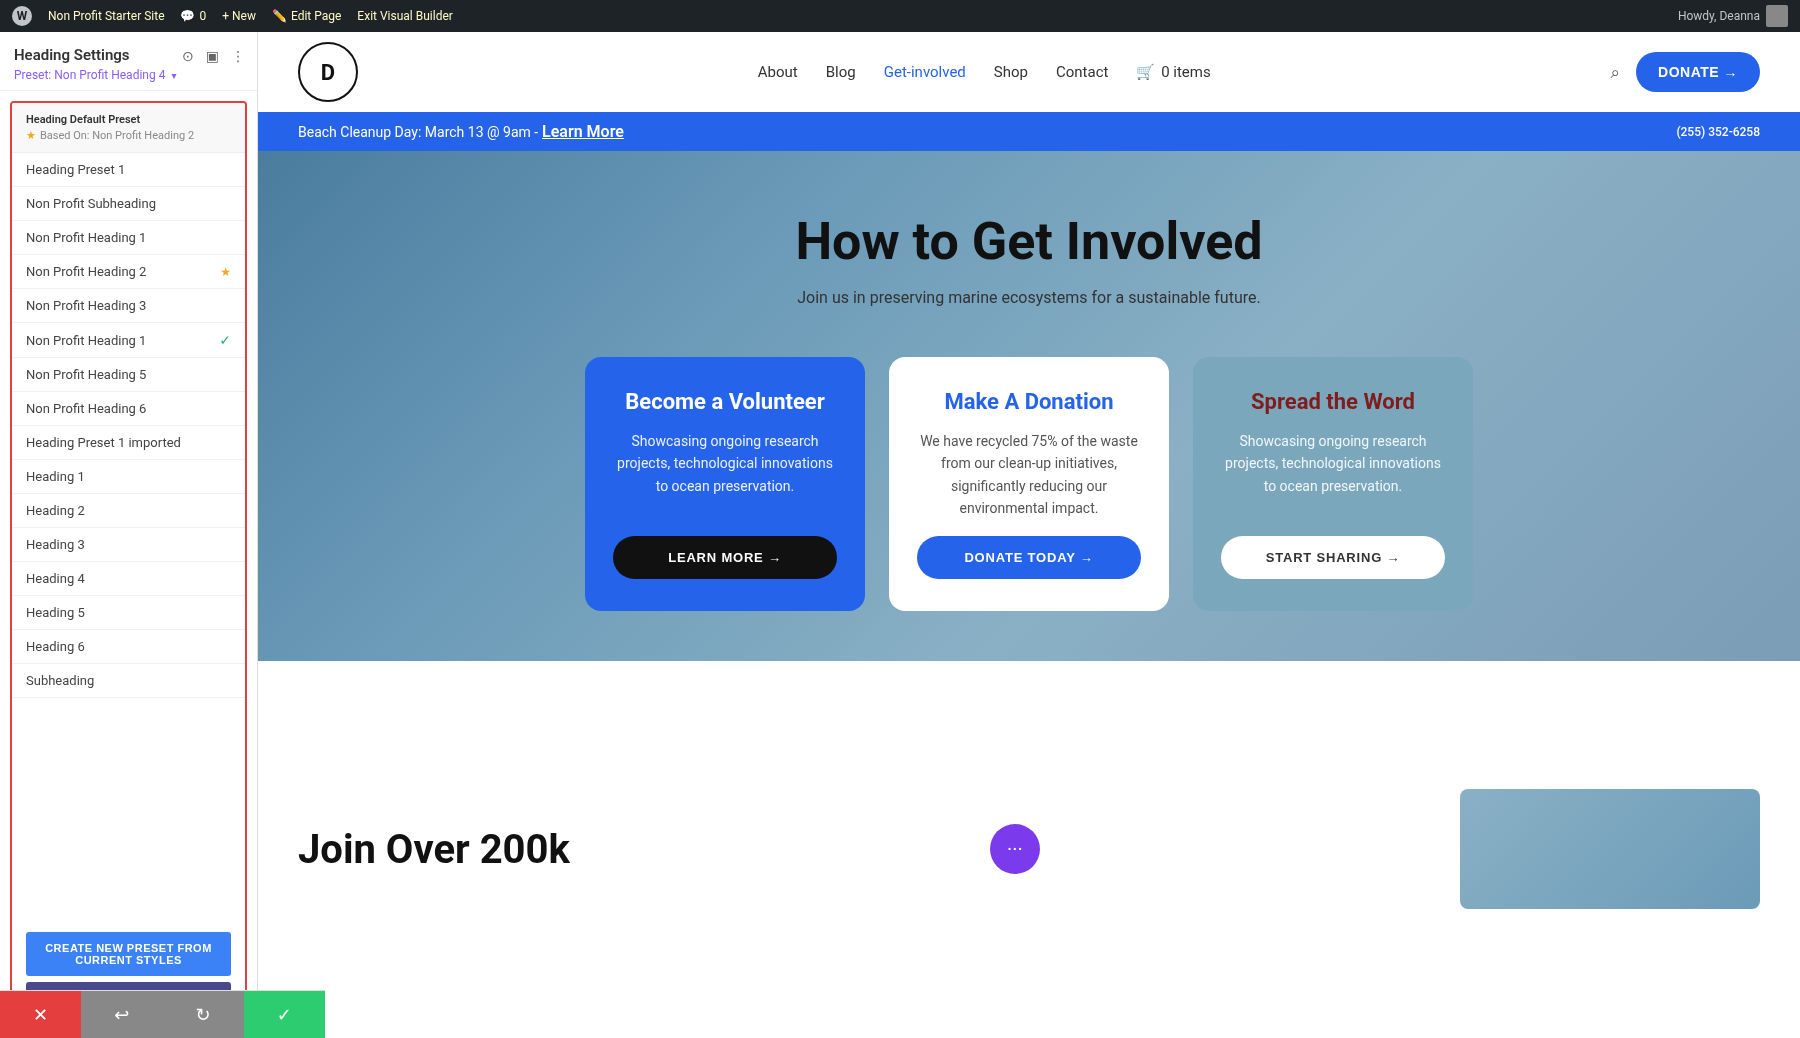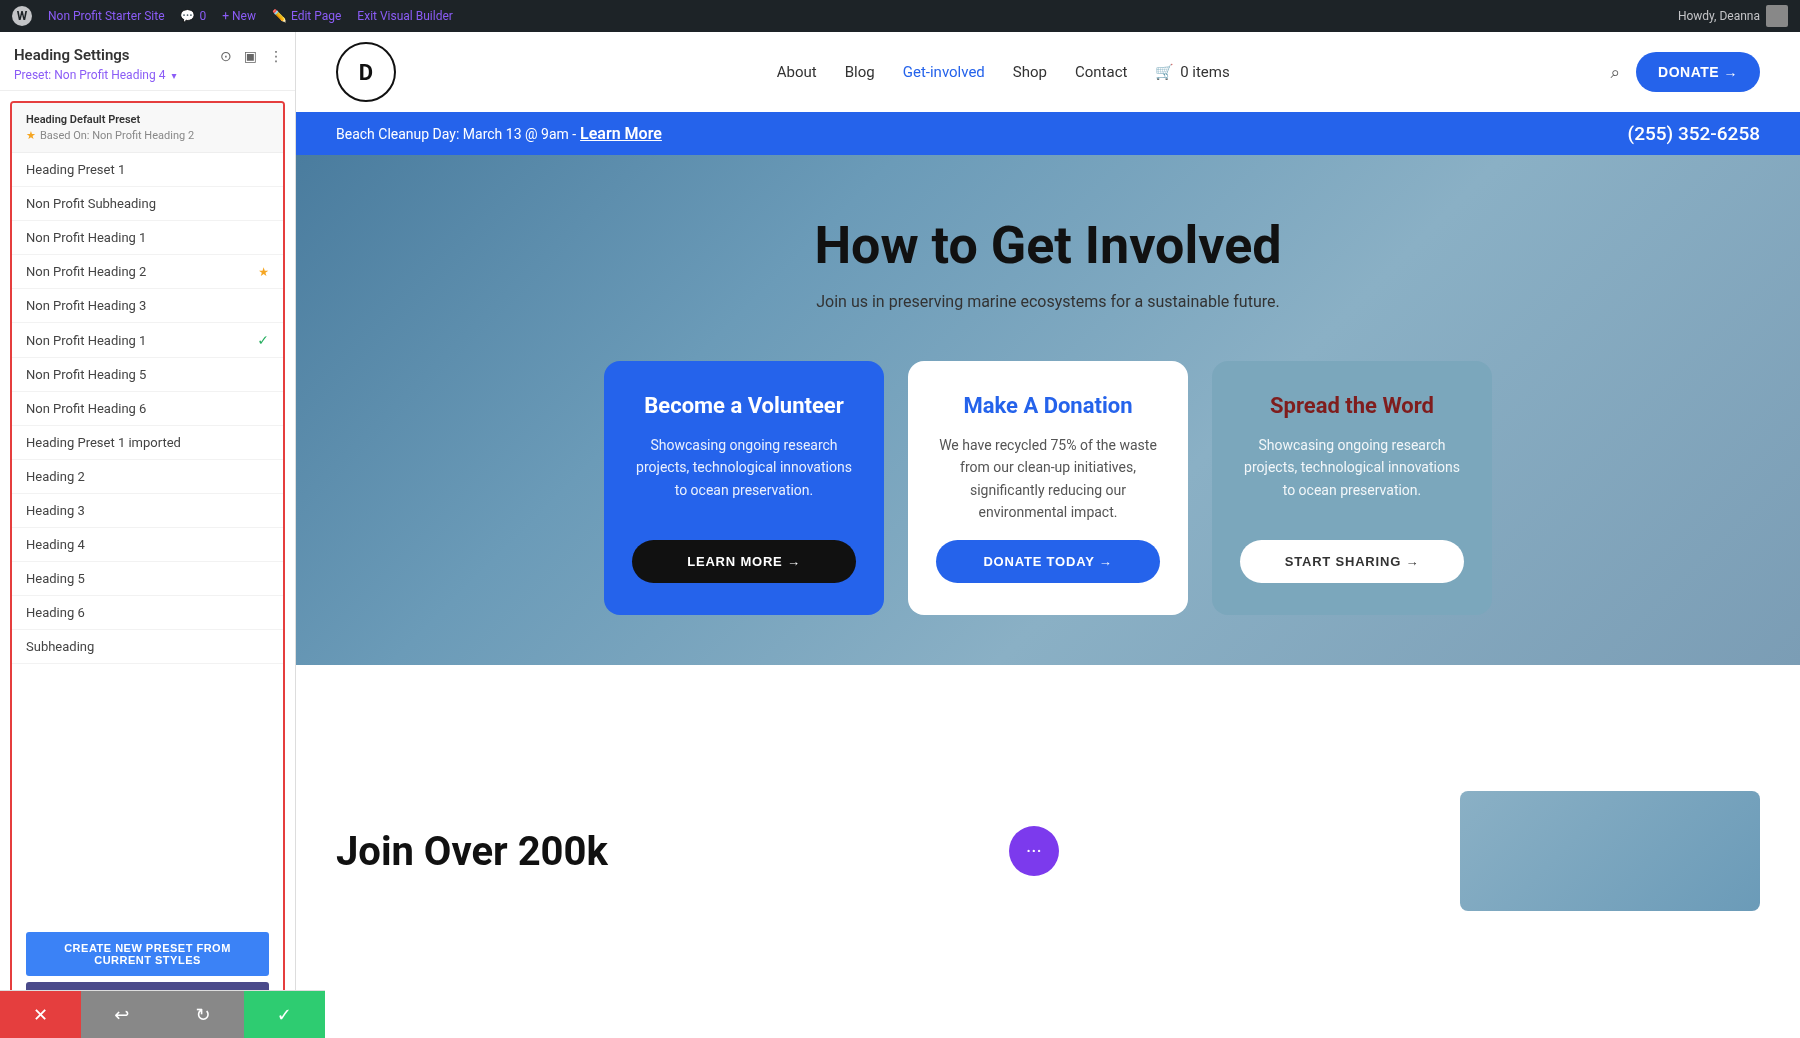--- a/index.html
+++ b/index.html
@@ -13,21 +13,21 @@
       align-items: center;
       padding: 0 12px;
       gap: 16px;
       position: fixed;
       top: 0;
       left: 0;
       right: 0;
       z-index: 1000;
     }
     .admin-bar-item {
-      color: #8b5cf6;
+      color: #fef9c3;
       font-size: 12px;
       display: flex;
       align-items: center;
       gap: 4px;
       cursor: pointer;
     }
     .admin-bar .wp-logo {
       width: 20px; height: 20px;
       background: #c3c4c7;
       border-radius: 50%;
@@ -52,21 +52,21 @@
 
     
     .main-layout {
       display: flex;
       margin-top: 32px;
       height: calc(1038px - 32px);
     }
 
     
     .left-panel {
-      width: 296px;
+      width: 258px;
       background: #fff;
       display: flex;
       flex-direction: column;
       position: relative;
       border-right: 1px solid #ddd;
       height: 100%;
     }
 
     .panel-header {
       background: #fff;
@@ -291,21 +291,21 @@
       color: #fff;
       font-size: 14px;
     }
     .announcement-link {
       color: #fff;
       text-decoration: underline;
       font-weight: 600;
     }
     .announcement-phone {
       color: #fff;
-      font-size: 19px;
+      font-size: 12px;
       font-weight: 500;
     }
 
     
     .hero-section {
       background: linear-gradient(135deg, #4a7c9e 0%, #6b9bb8 30%, #8ab0c5 60%, #7b9db5 100%);
       padding: 60px 40px 50px;
       text-align: center;
       position: relative;
     }
@@ -502,20 +502,23 @@
           <div class="preset-item">
             <span>Non Profit Heading 5</span>
           </div>
           <div class="preset-item">
             <span>Non Profit Heading 6</span>
           </div>
           <div class="preset-item">
             <span>Heading Preset 1 imported</span>
           </div>
           <div class="preset-item">
+            <span>Heading 1</span>
+          </div>
+          <div class="preset-item">
             <span>Heading 2</span>
           </div>
           <div class="preset-item">
             <span>Heading 3</span>
           </div>
           <div class="preset-item">
             <span>Heading 4</span>
           </div>
           <div class="preset-item">
             <span>Heading 5</span>

